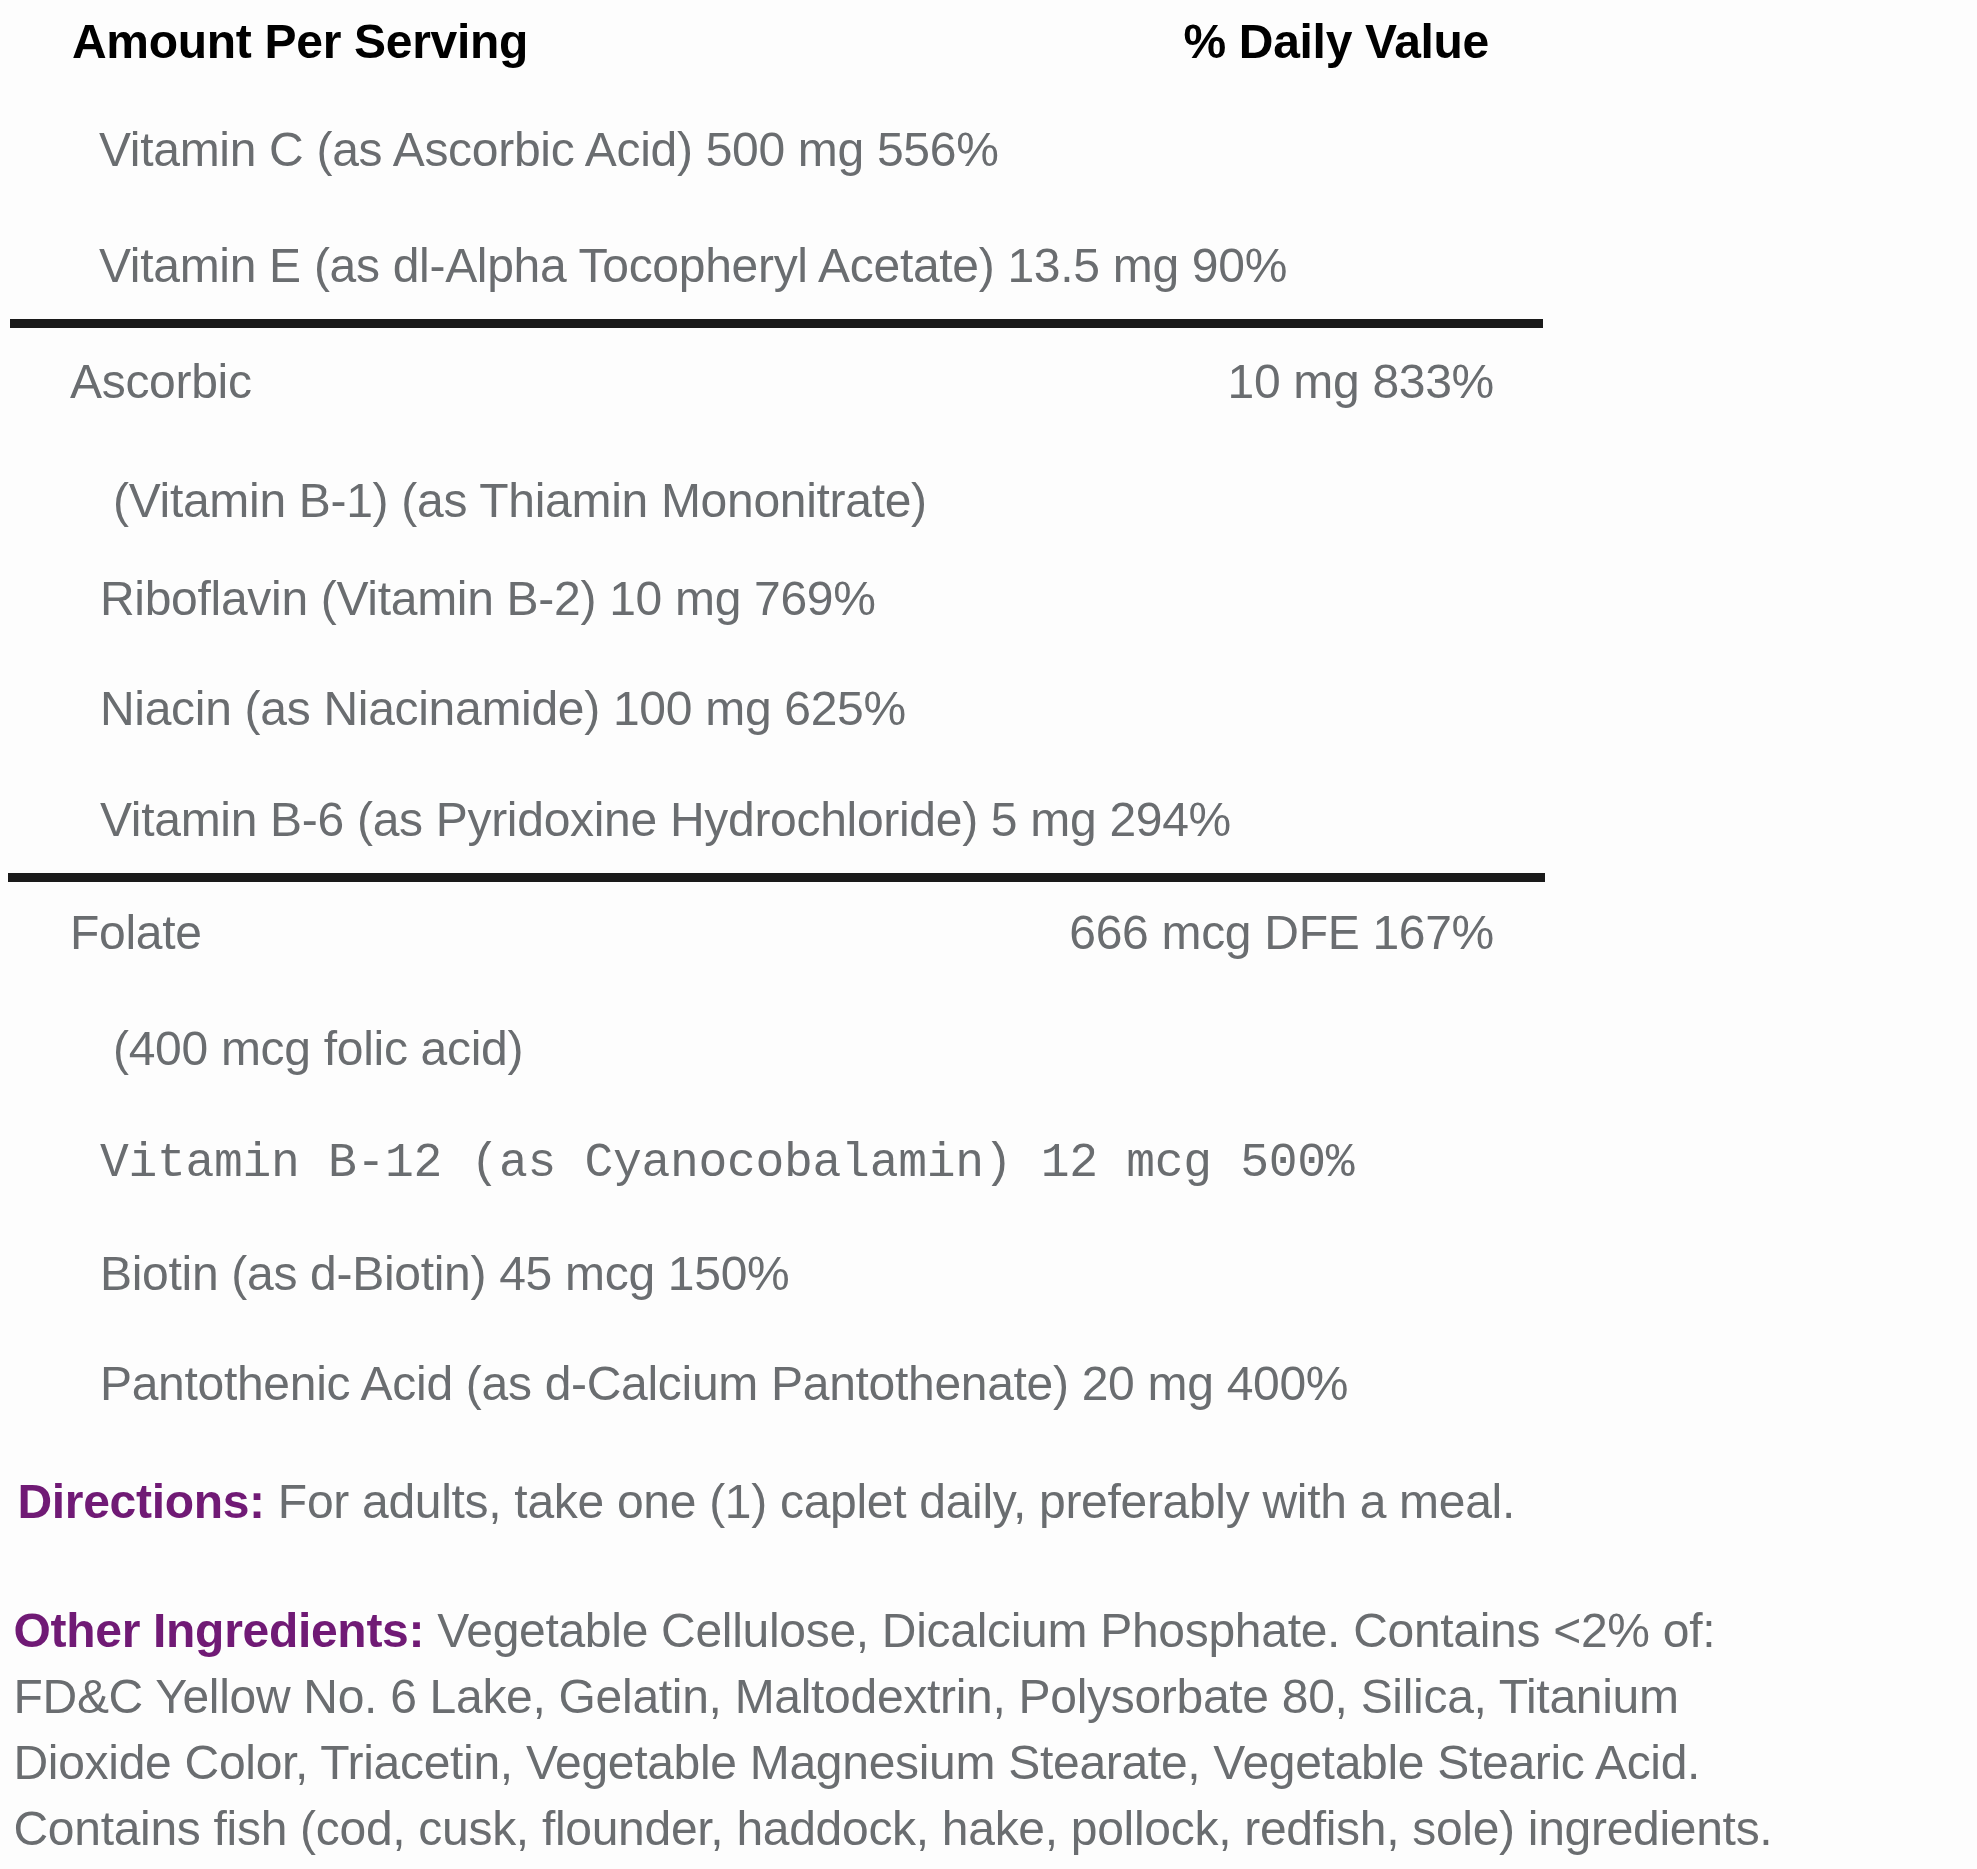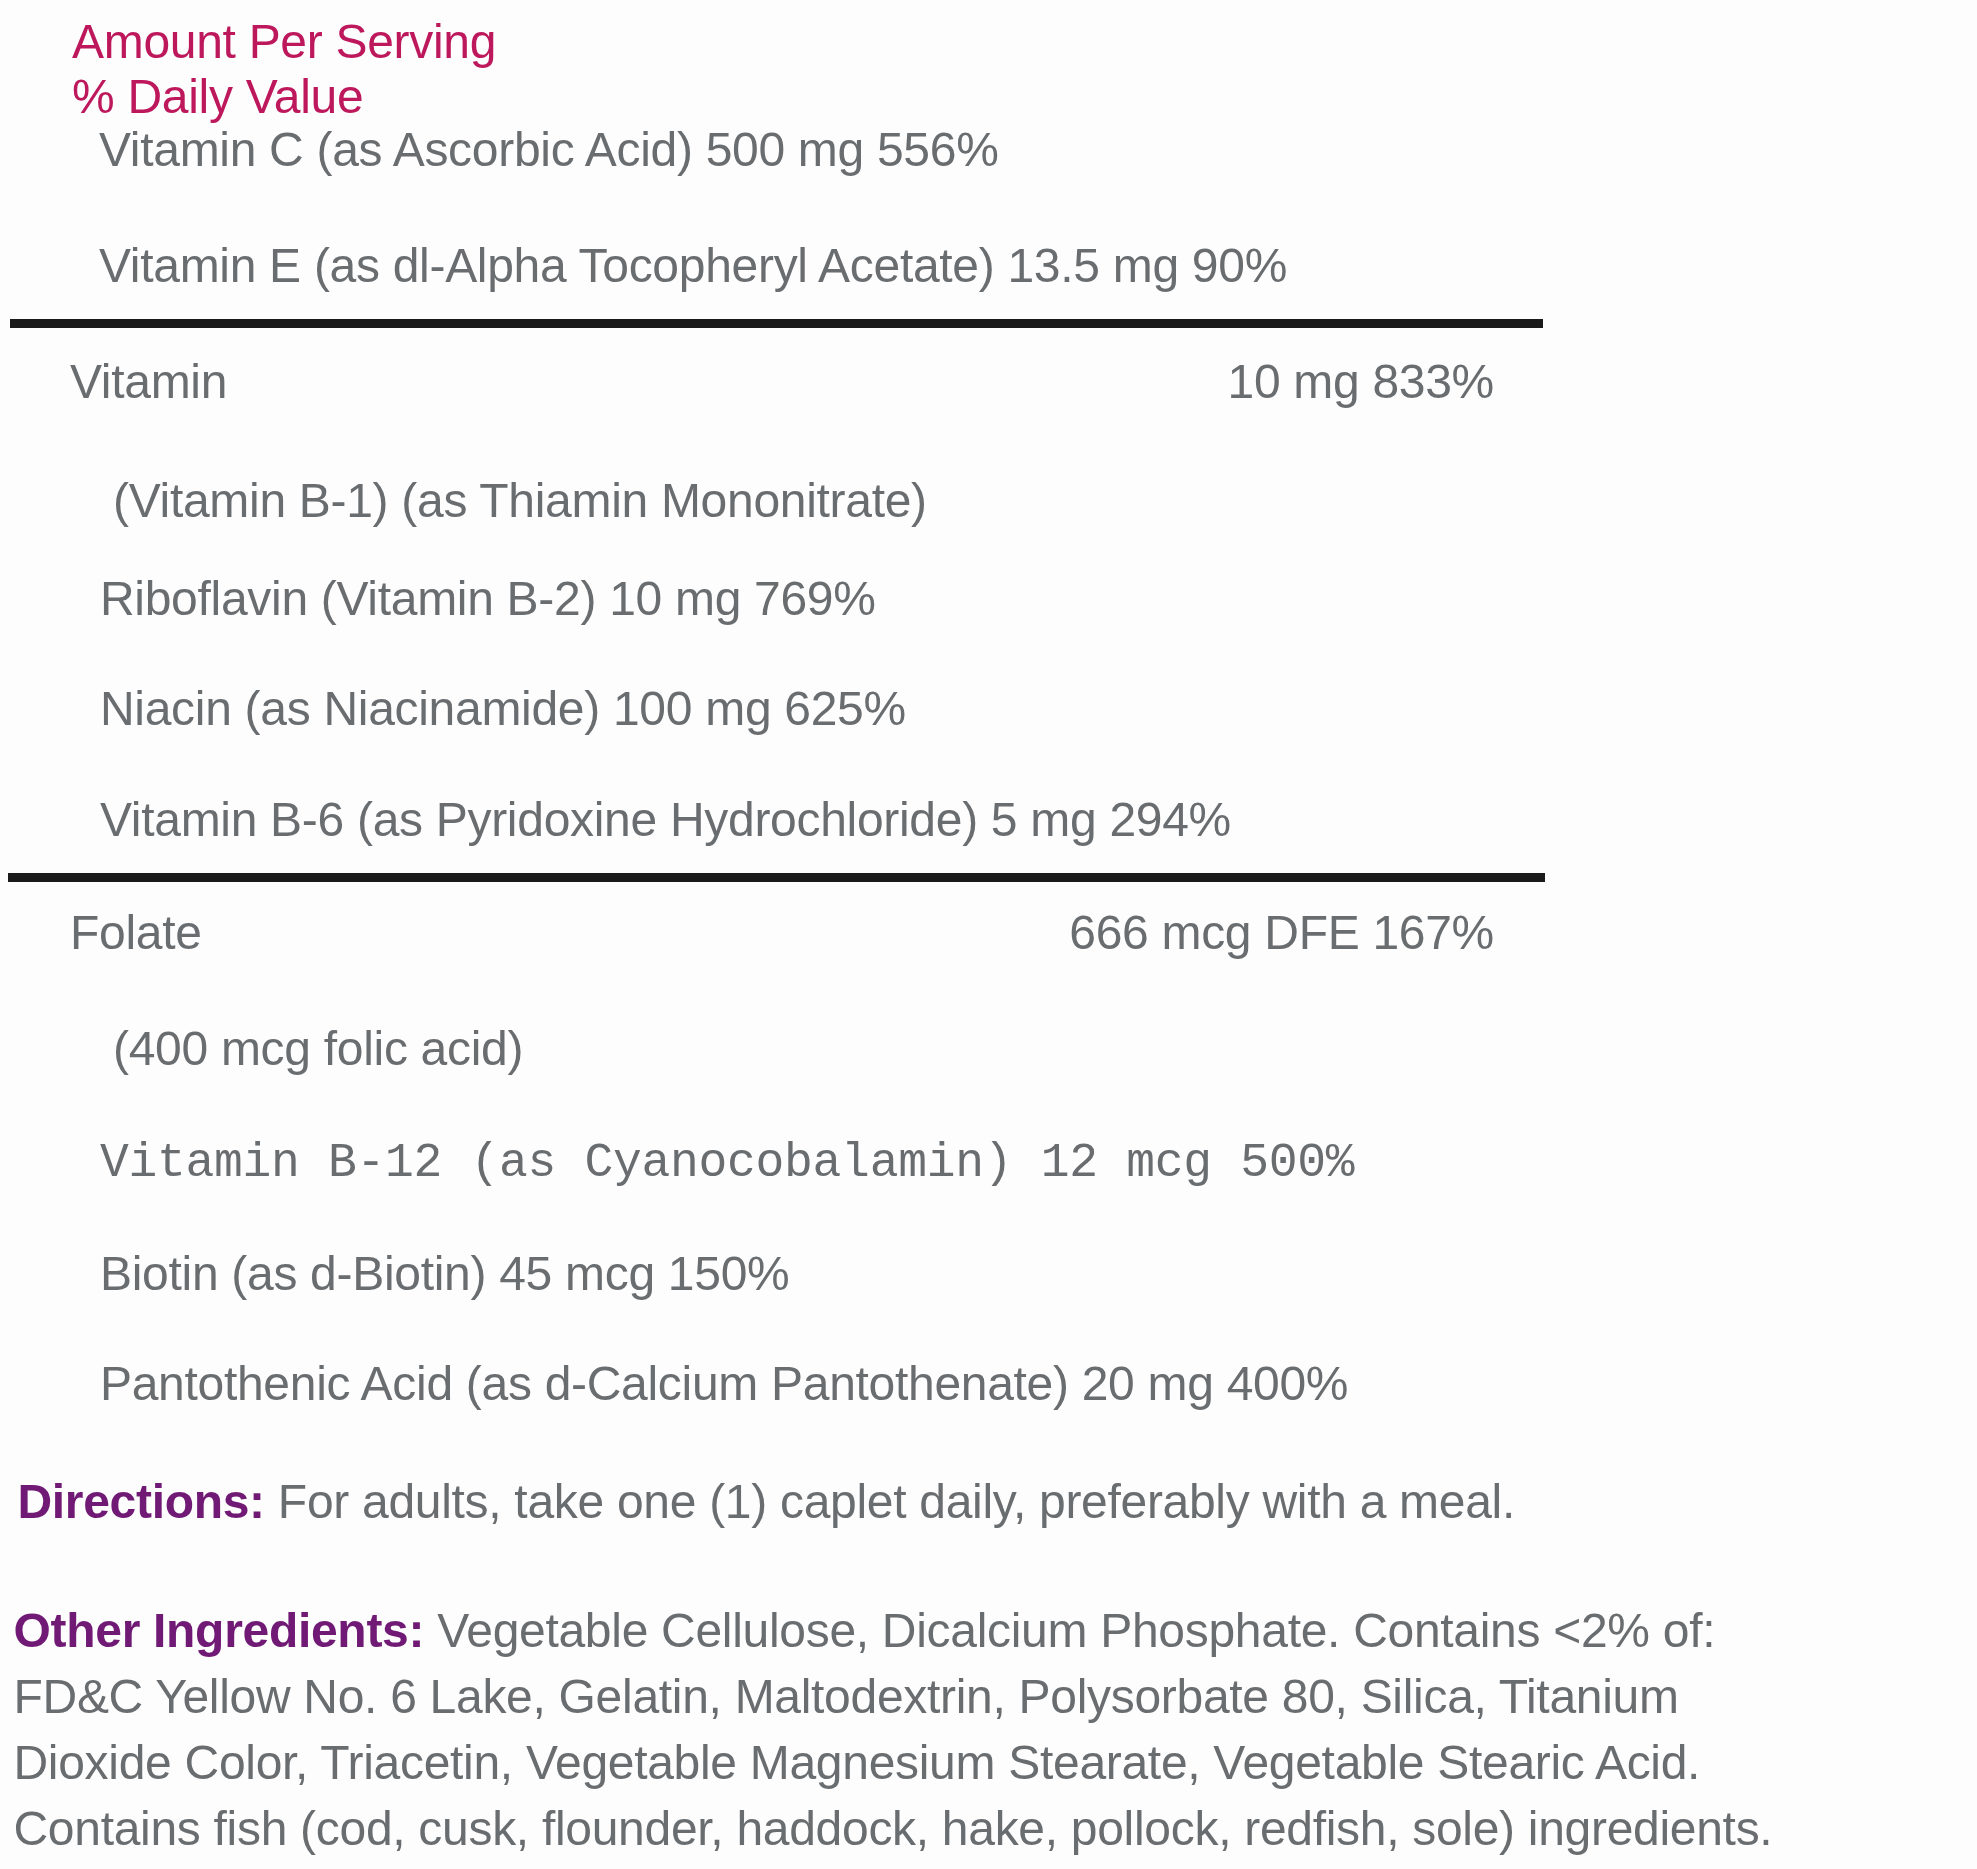--- a/index.html
+++ b/index.html
@@ -17,23 +17,22 @@
     position:absolute;
     white-space:nowrap;
     line-height:1.15;
   }
   .split{
     display:flex;
     justify-content:space-between;
     align-items:flex-start;
   }
   .bold-head{
-    font-weight:normal;
-    color:#be185d;
-    flex-direction:column;
+    font-weight:bold;
+    color:#000000;
   }
   .rule{
     position:absolute;
     height:8.7px;
     background:#1a1a1a;
   }
   .para-label{
     font-weight:bold;
     color:#701a75;
   }
@@ -56,21 +55,21 @@
     <span>% Daily Value</span>
   </div>
 
   <div class="row" style="top:122px;left:99px;">Vitamin C (as Ascorbic Acid) 500 mg 556%</div>
 
   <div class="row" style="top:238px;left:99px;">Vitamin E (as dl-Alpha Tocopheryl Acetate) 13.5 mg 90%</div>
 
   <div class="rule" style="top:319px;left:9.7px;width:1533px;"></div>
 
   <div class="row split" style="top:354px;left:70px;right:483px;">
-    <span>Vitamin</span>
+    <span>Ascorbic</span>
     <span>10 mg 833%</span>
   </div>
 
   <div class="row" style="top:473px;left:113px;">(Vitamin B-1) (as Thiamin Mononitrate)</div>
 
   <div class="row" style="top:571px;left:100px;">Riboflavin (Vitamin B-2) 10 mg 769%</div>
 
   <div class="row" style="top:681px;left:100px;">Niacin (as Niacinamide) 100 mg 625%</div>
 
   <div class="row" style="top:792px;left:100px;">Vitamin B-6 (as Pyridoxine Hydrochloride) 5 mg 294%</div>

